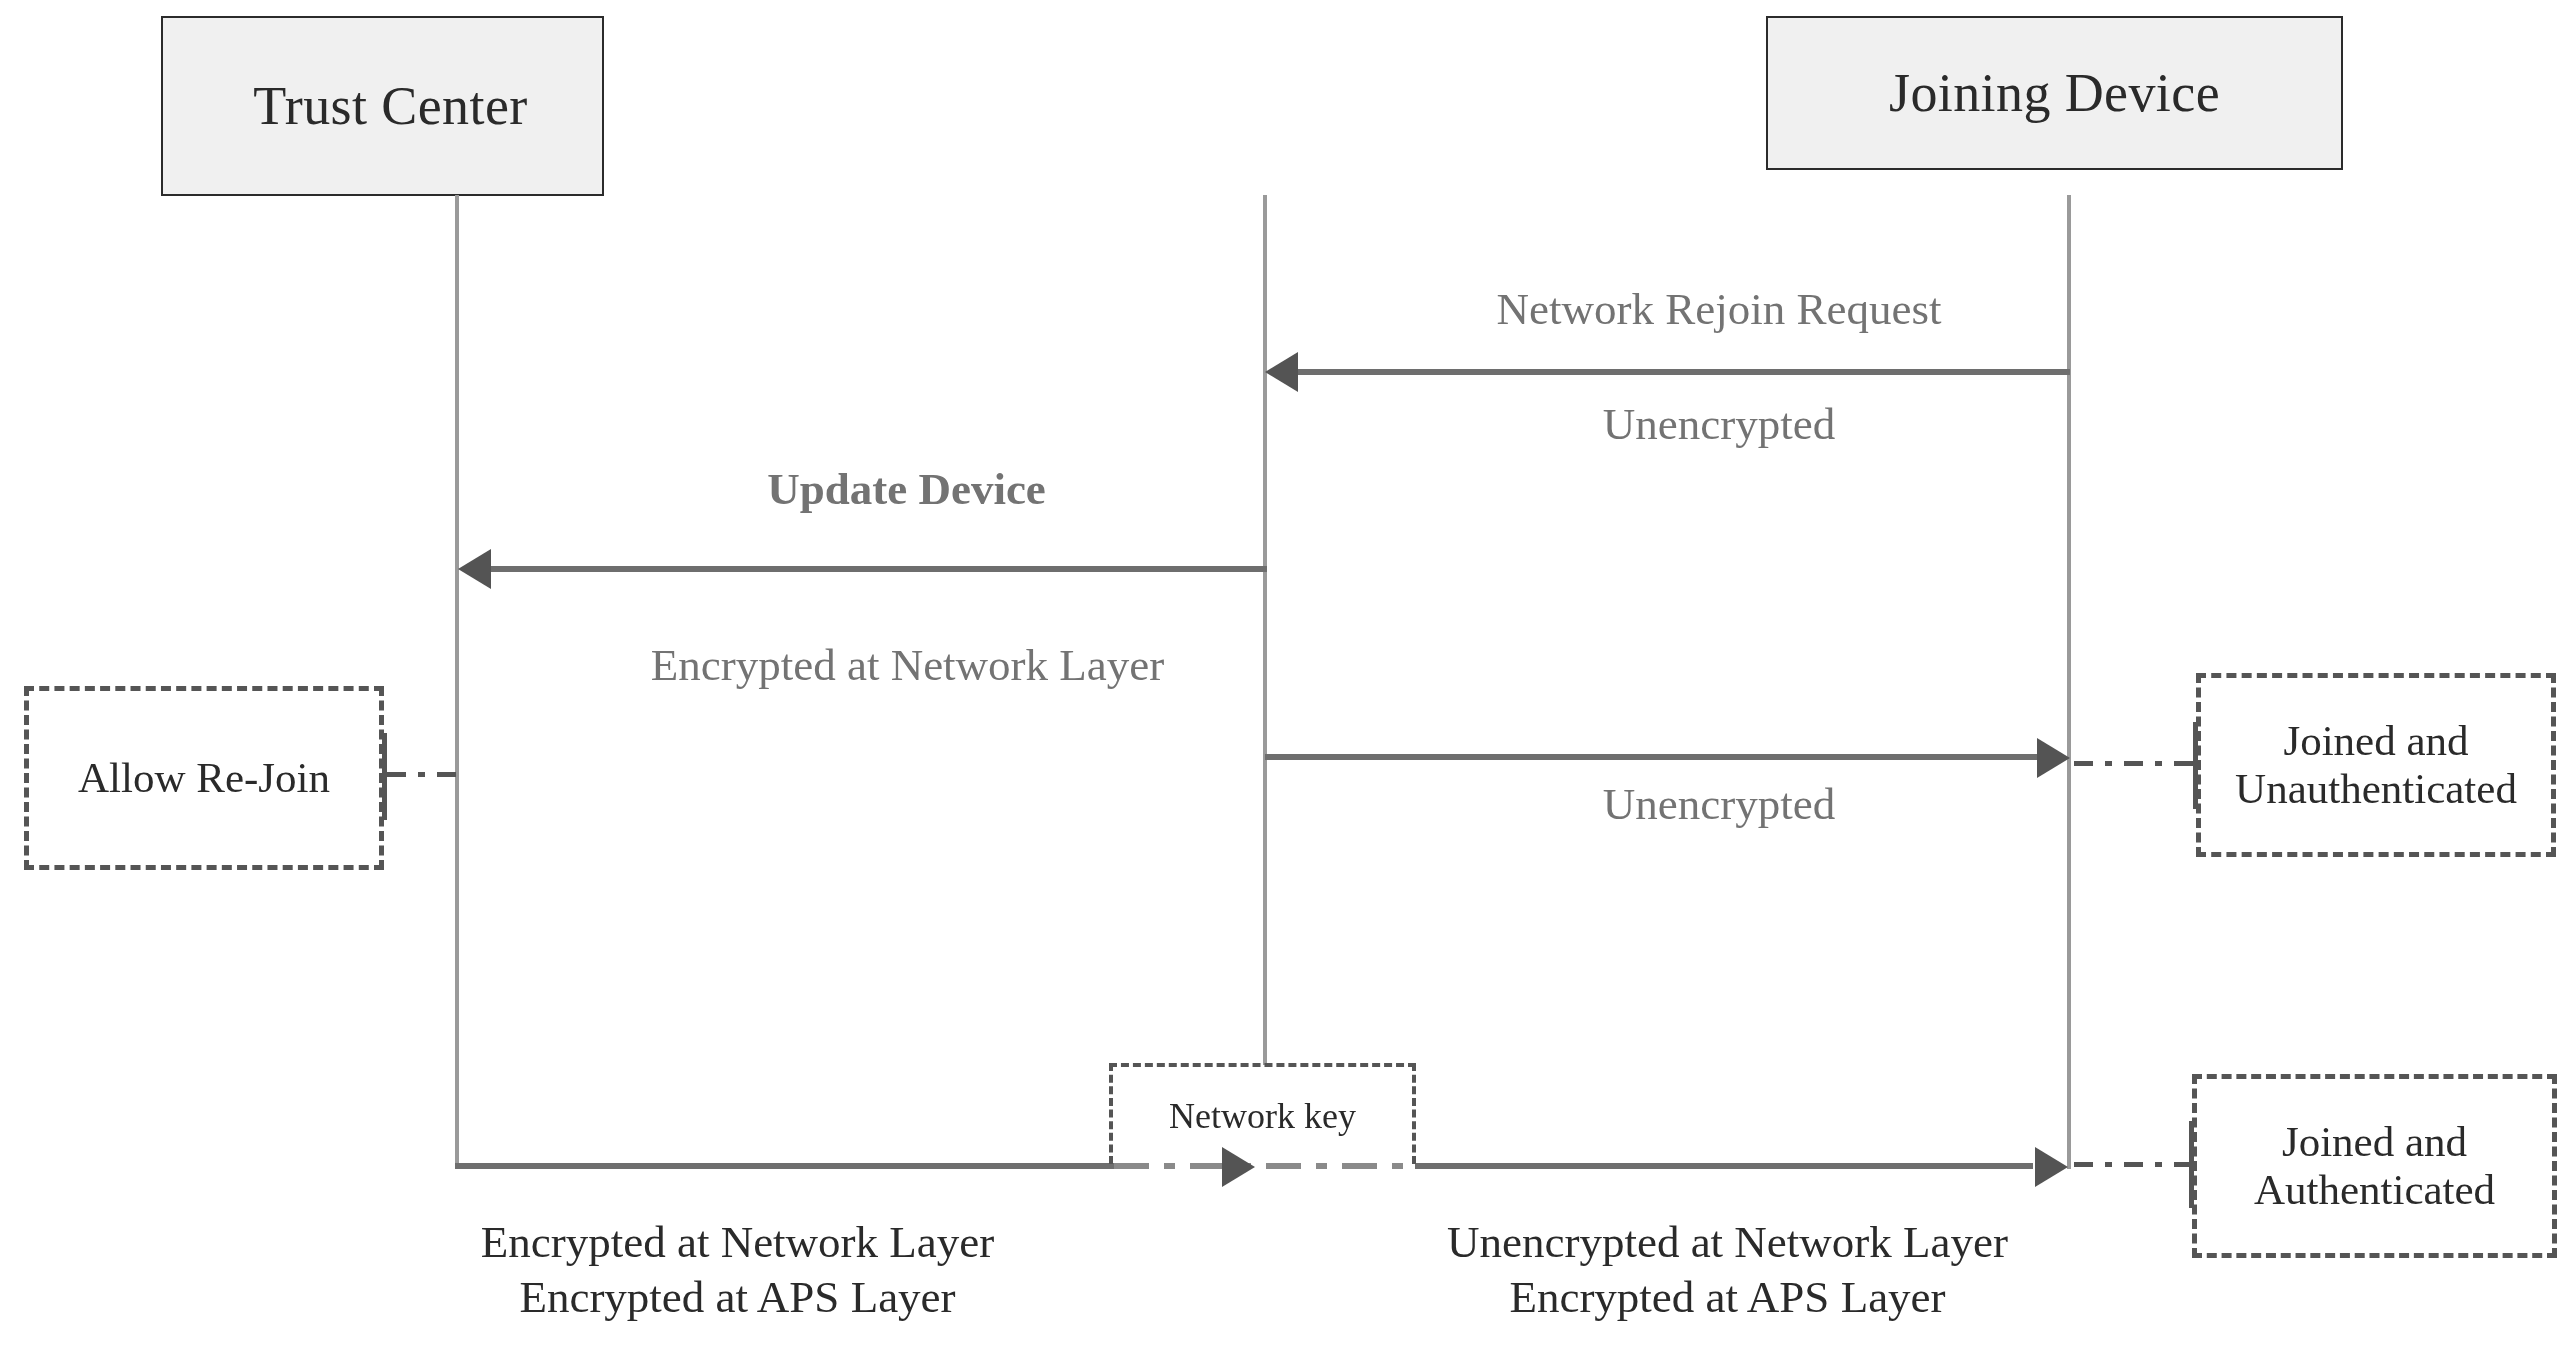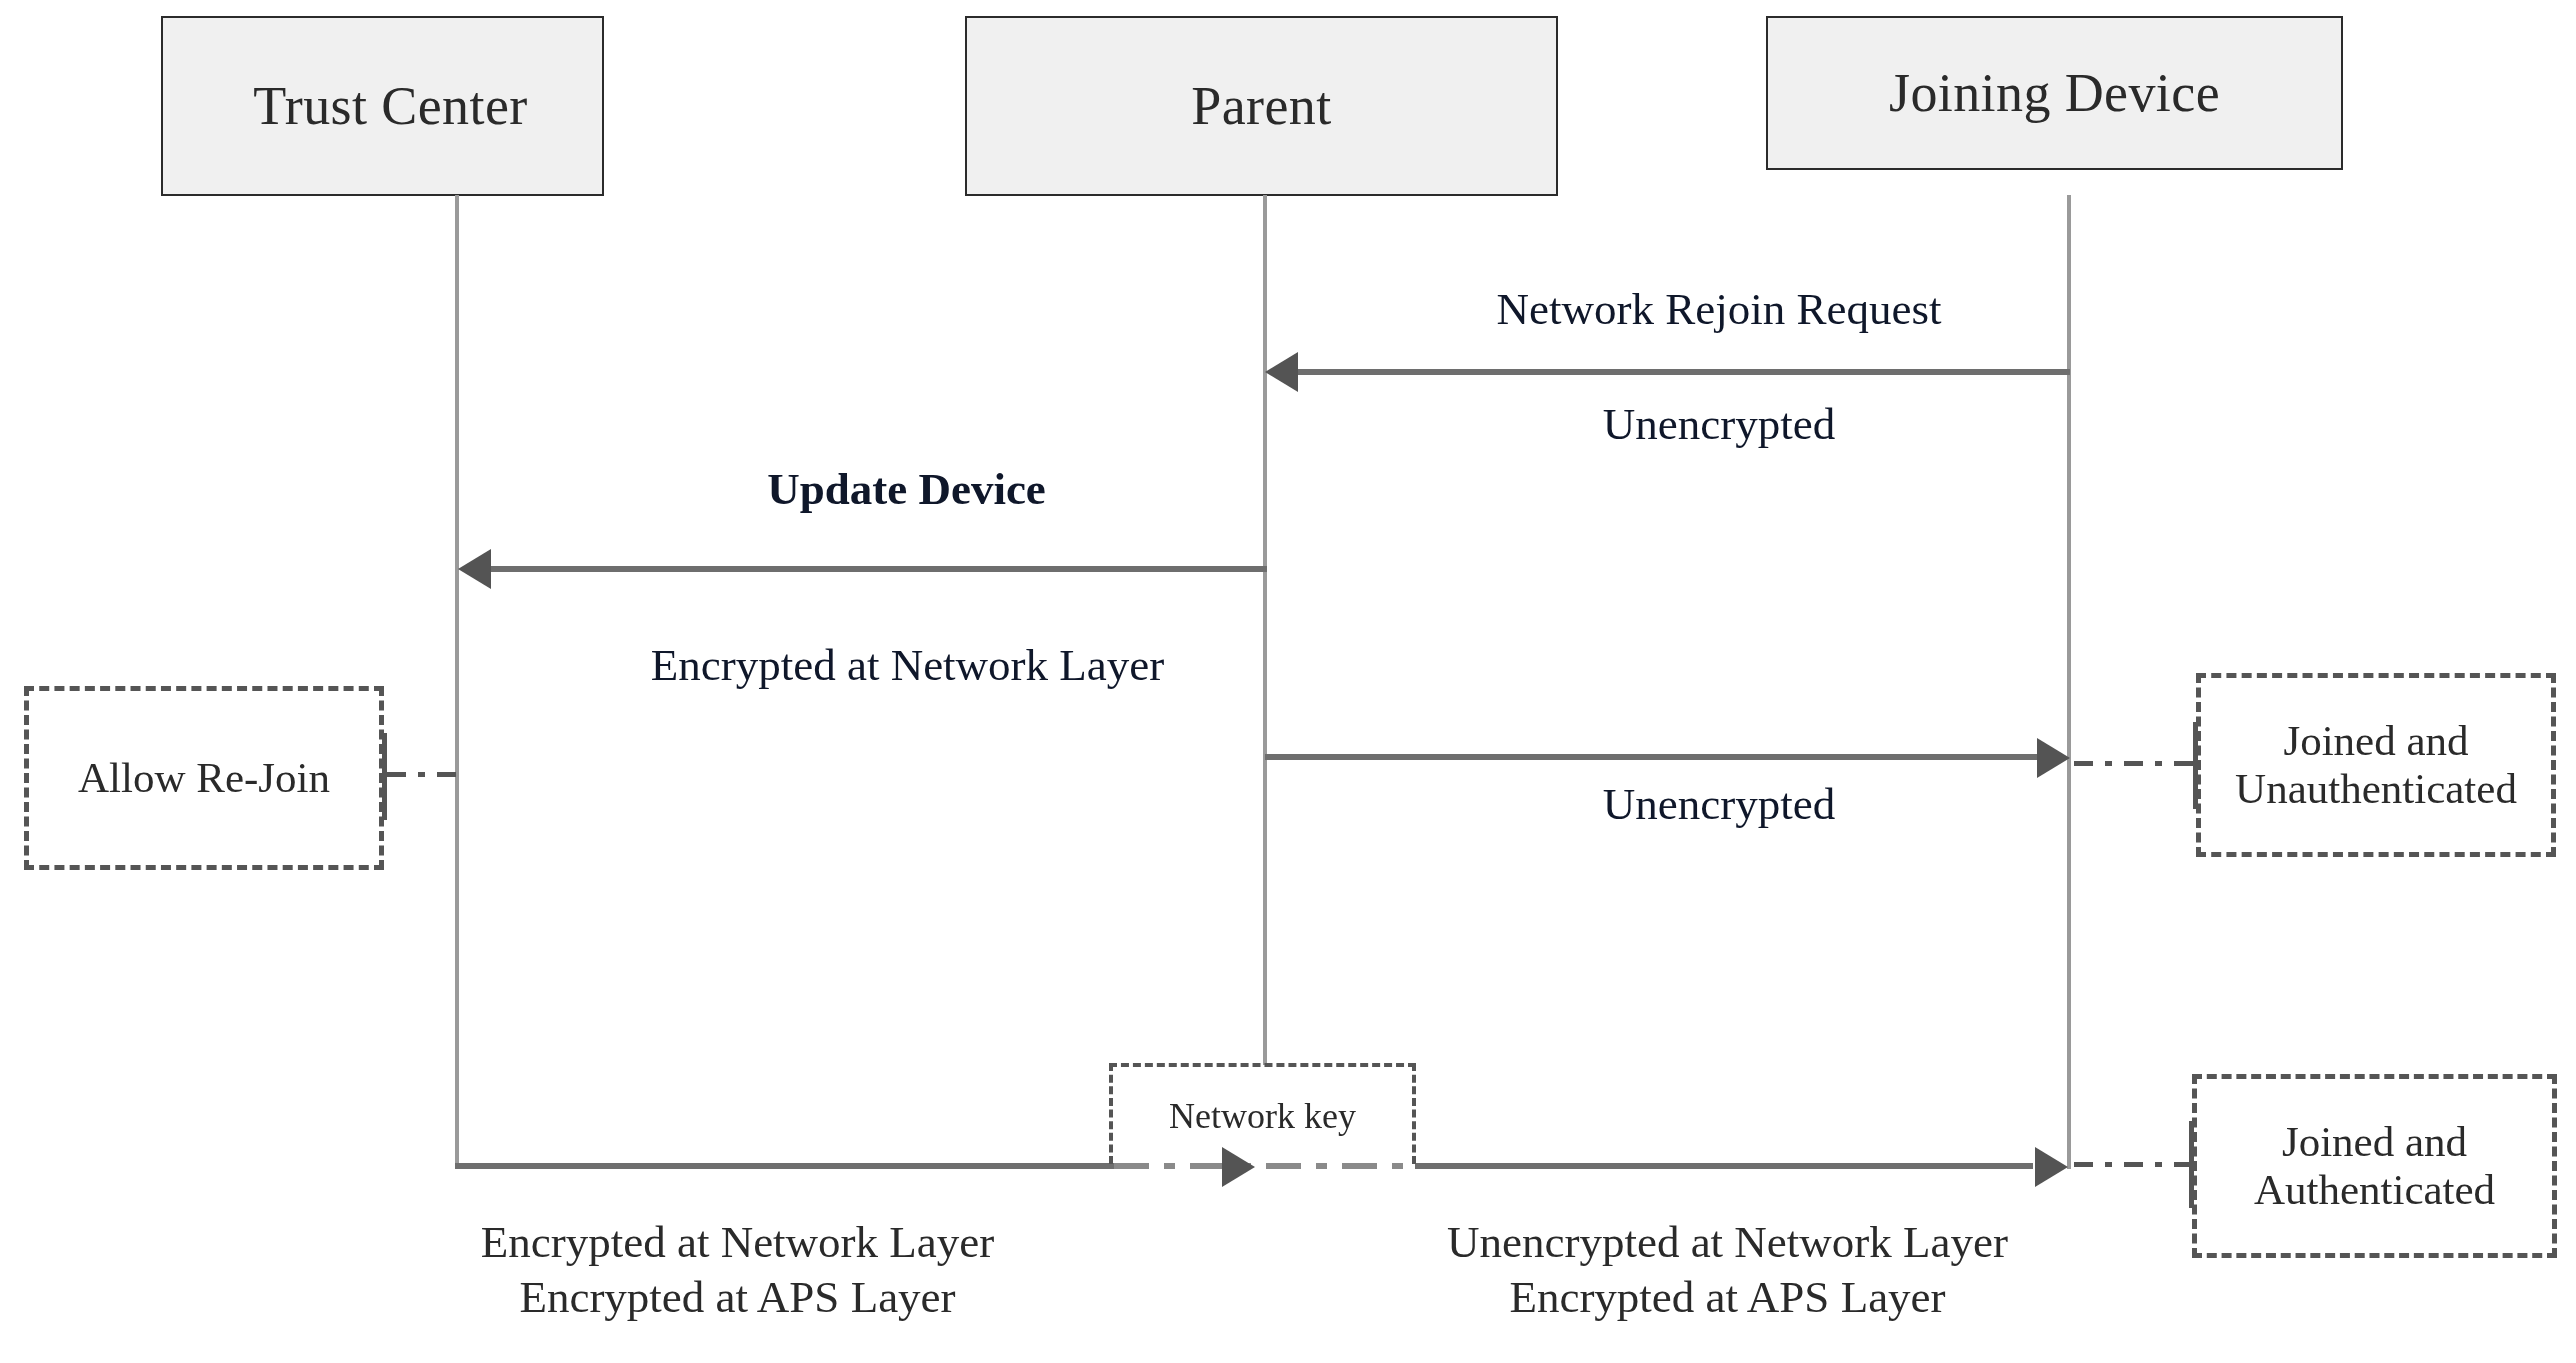--- a/index.html
+++ b/index.html
@@ -58,21 +58,21 @@
   }
   .arrow-right {
     border-top: 20px solid transparent;
     border-bottom: 20px solid transparent;
     border-left: 33px solid #545454;
   }
   
   .msg-label {
     position: absolute;
     font-size: 45px;
-    color: #0f172a;
+    color: #737373;
     white-space: nowrap;
     line-height: 1.05;
     text-align: center;
   }
   
   .note-box {
     position: absolute;
     box-sizing: border-box;
     border: 5.2px dashed #555555;
     background: transparent;
@@ -145,23 +145,20 @@
 </style>
 </head>
 <body>
 
 <div id="stage">
 
   <div class="actor-box" style="left:161px; top:15.6px; width:443px; height:180px;padding-left:16px;">
     <span class="actor-label">Trust Center</span>
   </div>
 
-  <div class="actor-box" style="left:965px; top:15.6px; width:593px; height:180px;">
-    <span class="actor-label">Parent</span>
-  </div>
 
   <div class="actor-box" style="left:1766px; top:15.6px; width:577px; height:154px;">
     <span class="actor-label">Joining Device</span>
   </div>
 
   <div class="lifeline" style="left:455px; top:195px; height:972px;"></div>
 
   <div class="lifeline" style="left:1263px; top:195px; height:870px;"></div>
 
   <div class="lifeline" style="left:2067px; top:195px; height:974px;"></div>

